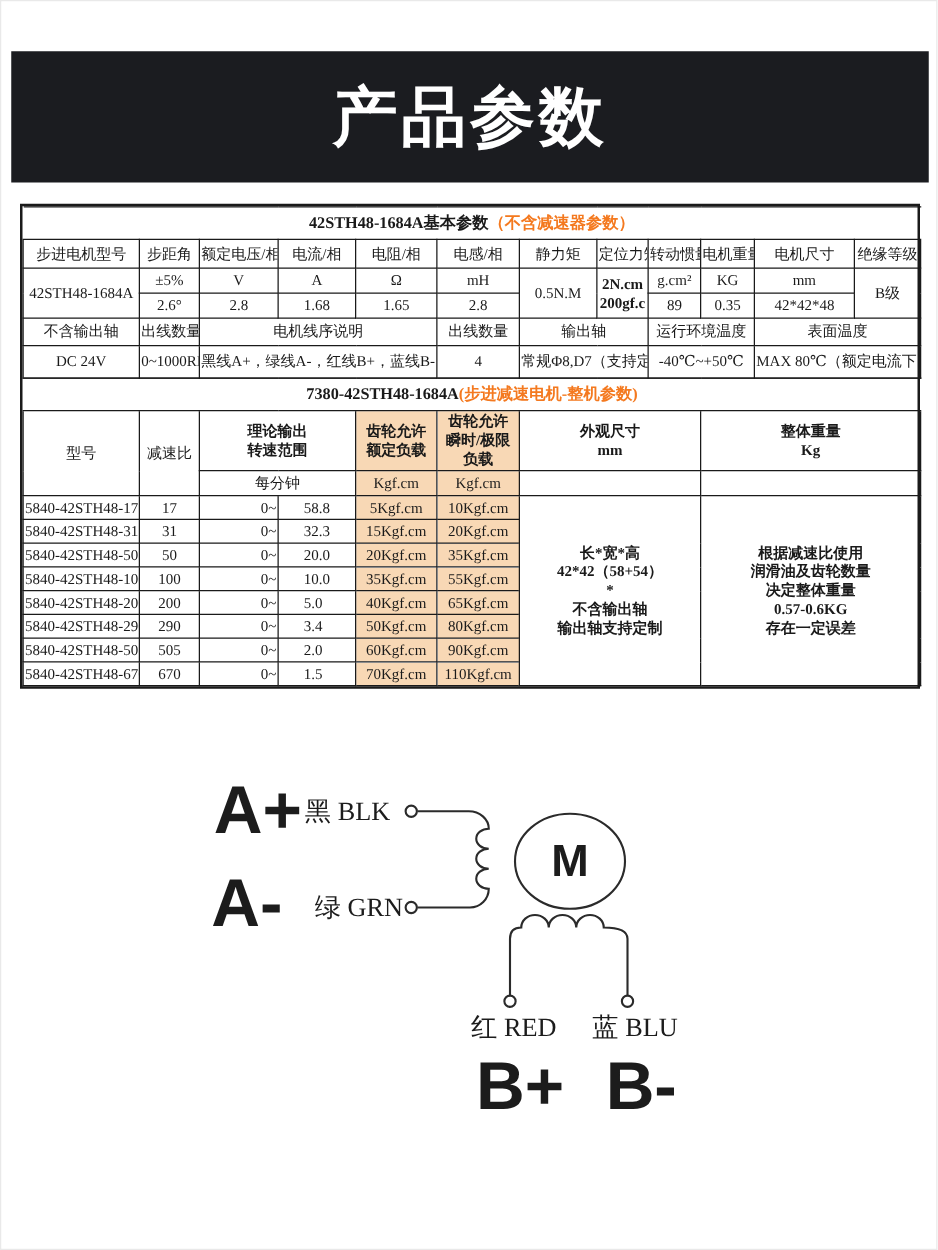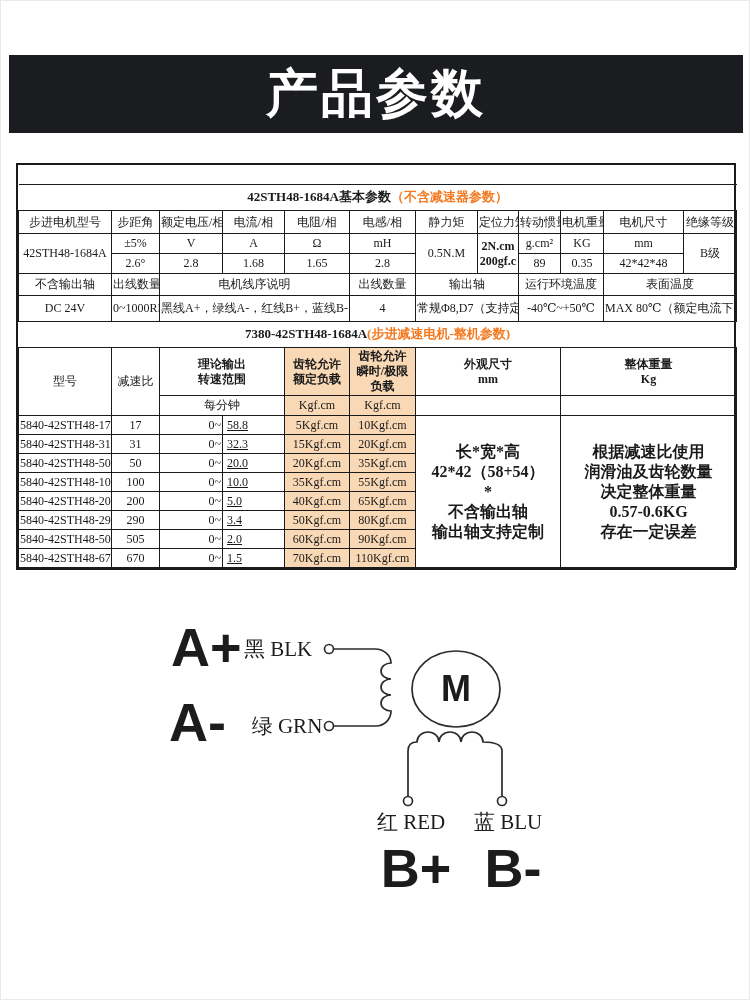--- a/index.html
+++ b/index.html
@@ -1,36 +1,36 @@
 <!DOCTYPE html>
 <html><head>
 <meta charset="utf-8">
 <style>
   * { margin:0; padding:0; box-sizing:border-box; }
   html,body { width:750px; height:1000px; background:#ffffff; }
   body { position:relative; font-family:"Liberation Serif","DejaVu Serif",serif; color:#1a1a1a; overflow:hidden; border:1px solid #e9e9e9; }
 
-  .banner { position:absolute; left:8px; top:54px; width:734px; height:78px;
+  .banner { position:absolute; left:8px; top:40px; width:734px; height:105px;
     background:#1b1c20; display:flex; align-items:center; justify-content:center; }
   .banner-title { color:#ffffff; font-family:"Liberation Sans","DejaVu Sans",sans-serif;
     font-weight:bold; font-size:52px; letter-spacing:3px; }
 
   .spec-wrap { position:absolute; left:15px; top:162px; width:720px; border:2px solid #1a1a1a; }
-  table { width:100%; border-collapse:collapse; table-layout:fixed;margin-top:19px; }
+  table { width:100%; border-collapse:collapse; table-layout:fixed; }
   td { border:1px solid #1a1a1a; text-align:center; vertical-align:middle;
     font-size:12px; line-height:1.25; padding:1px 1px; overflow:hidden; }
   .section-row td { border-left:none; border-right:none; height:26px; font-weight:bold; font-size:13px; }
   .orange-note { color:#f4791f; font-weight:bold; }
   .nowrap { white-space:nowrap; }
   .pre { white-space:pre-line;font-weight:bold; }
   .orange-bg { background:#f8d8b5; }
   .speed-a { text-align:right; border-right:1px solid #1a1a1a; padding-right:1px; }
-  .speed-b { text-align:left; padding-left:4px;text-decoration:underline; }
+  .speed-b { text-align:left; padding-left:20px; }
   .t2-head td { font-size:12px; }
-  .dims-cell { font-size:16px; }
+  .dims-cell { font-size:12px; }
 
   .diagram { position:absolute; left:150px; top:598px; width:450px; height:300px; }
   .big-label { font-family:"Liberation Sans","DejaVu Sans",sans-serif; font-weight:900; font-size:54px; fill:#1c1c1c; }
   .wire-label { font-family:"Liberation Serif","DejaVu Serif",serif; font-size:21px; fill:#1c1c1c; }
   .motor-m { font-family:"Liberation Sans","DejaVu Sans",sans-serif; font-weight:bold; font-size:36px; fill:#1c1c1c; }
   .wire { fill:none; stroke:#2b2b2b; stroke-width:1.7; }
   .terminal { fill:#ffffff; stroke:#2b2b2b; stroke-width:1.7; }
 </style>
 </head>
 <body>

